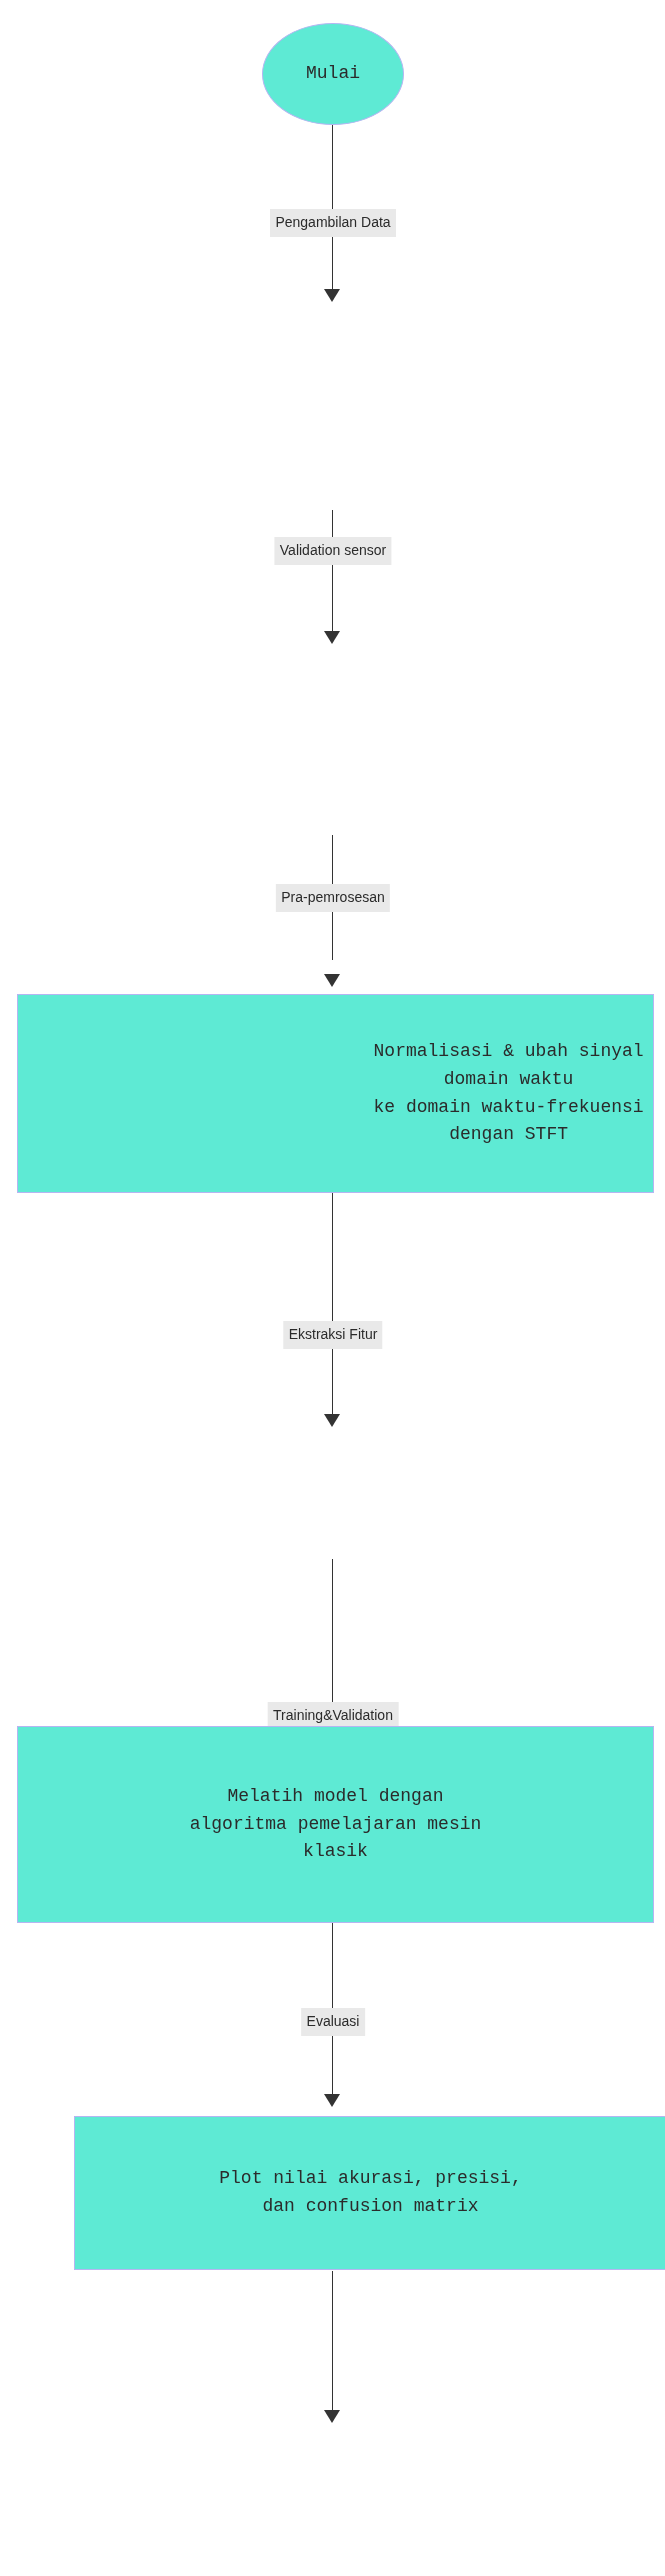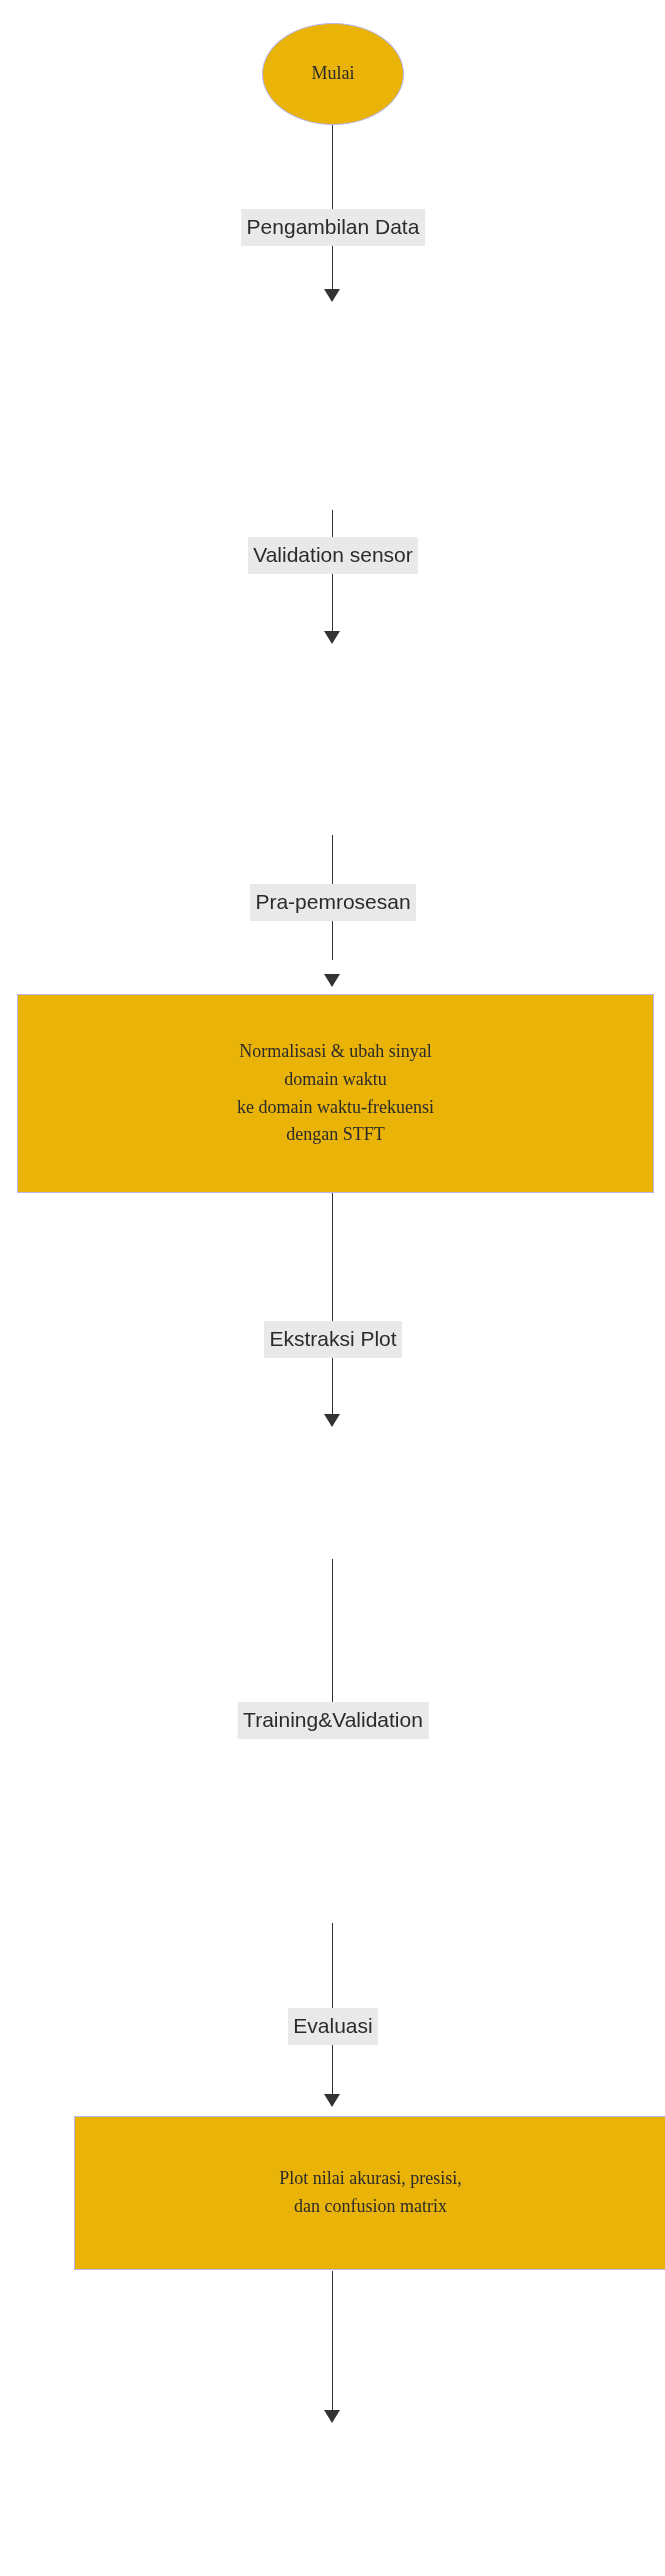--- a/index.html
+++ b/index.html
@@ -19,30 +19,30 @@
     left: 0;
     top: 0;
     width: 666px;
     height: 2576px;
   }
 
   
   .node {
     position: absolute;
     box-sizing: border-box;
-    background: #eab308;
+    background: #5eead4;
     border: 1.3px solid #b5b5f2;
     display: flex;
     align-items: center;
     justify-content: center;
     text-align: center;
     color: #2b2b2b;
     font-size: 18px;
     line-height: 1.55;
-    font-family: Liberation Serif, serif;
+    font-family: Liberation Mono, monospace;
   }
   .node.terminator {
     border-radius: 50% / 50%;
   }
   .node .node-text {
     white-space: pre-line;
     padding: 0 9.4px;
   }
 
   
@@ -56,21 +56,21 @@
     width: 0;
     height: 0;
     border-left: 8.7px solid transparent;
     border-right: 8.7px solid transparent;
     border-top: 13.4px solid #333333;
   }
   .edge-label {
     position: absolute;
     background: #e9e9e9;
     color: #2b2b2b;
-    font-size: 21px;
+    font-size: 14px;
     line-height: 1.3;
     padding: 4px 5.4px 5.4px 5.4px;
     white-space: nowrap;
     font-family: "Liberation Sans", sans-serif;
     transform: translateX(-50%);
   }
 </style>
 </head>
 <body>
 
@@ -87,36 +87,41 @@
 
   <div class="edge-line" style="left:332px; top:510px; height:121px;"></div>
   <div class="arrow-head" style="left:324px; top:631px;"></div>
   <div class="edge-label" style="left:333px; top:537px;">Validation sensor</div>
 
 
   <div class="edge-line" style="left:332px; top:835px; height:125px;"></div>
   <div class="arrow-head" style="left:324px; top:974px;"></div>
   <div class="edge-label" style="left:333px; top:884px;">Pra-pemrosesan</div>
 
-  <div class="node" style="left:17px; top:994px; width:637px; height:199px;">
+  <div class="node" style="left:17px; top:994px; width:637px; height:199px;justify-content:flex-end;">
     <span class="node-text">Normalisasi &amp; ubah sinyal
 domain waktu
 ke domain waktu-frekuensi
 dengan STFT</span>
   </div>
 
   <div class="edge-line" style="left:332px; top:1193px; height:221px;"></div>
   <div class="arrow-head" style="left:324px; top:1414px;"></div>
-  <div class="edge-label" style="left:333px; top:1321px;">Ekstraksi Plot</div>
+  <div class="edge-label" style="left:333px; top:1321px;">Ekstraksi Fitur</div>
 
 
   <div class="edge-line" style="left:332px; top:1559px; height:149px;"></div>
   <div class="arrow-head" style="left:324px; top:1708px;"></div>
   <div class="edge-label" style="left:333px; top:1702px;">Training&amp;Validation</div>
 
+  <div class="node" style="left:17px; top:1726px; width:637px; height:197px;">
+    <span class="node-text">Melatih model dengan
+algoritma pemelajaran mesin
+klasik</span>
+  </div>
 
   <div class="edge-line" style="left:332px; top:1923px; height:171px;"></div>
   <div class="arrow-head" style="left:324px; top:2094px;"></div>
   <div class="edge-label" style="left:333px; top:2008px;">Evaluasi</div>
 
   <div class="node" style="left:74px; top:2116px; width:593px; height:154px;">
     <span class="node-text">Plot nilai akurasi, presisi,
 dan confusion matrix</span>
   </div>
 

